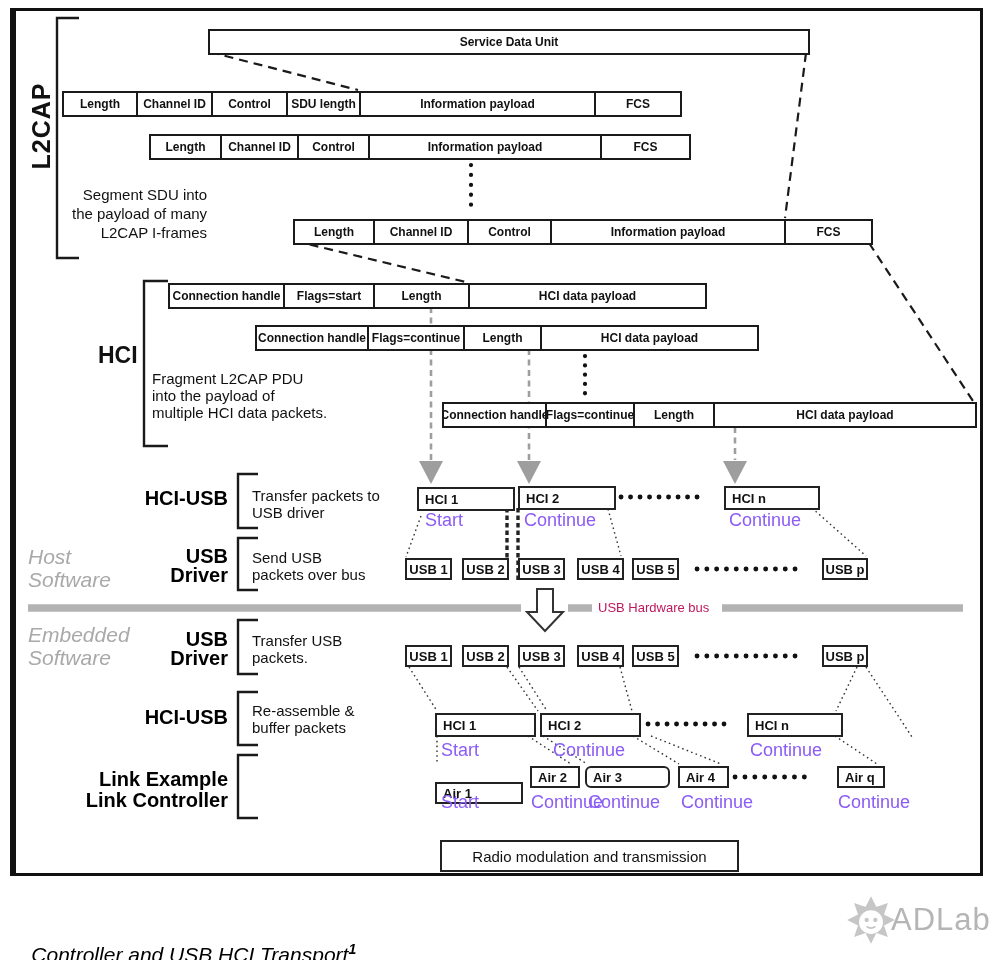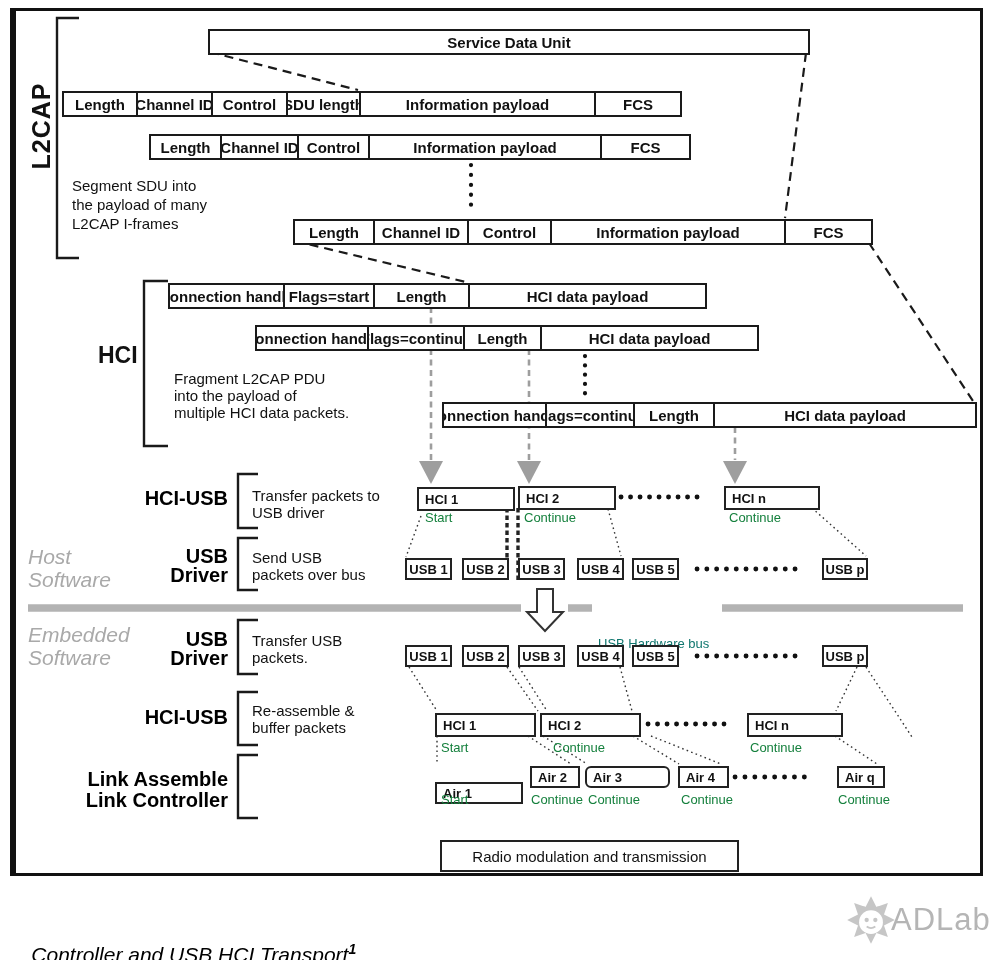--- a/index.html
+++ b/index.html
@@ -3,42 +3,42 @@
 <meta charset="utf-8">
 <style>
   html,body{margin:0;padding:0;background:#fff;}
   body{width:1004px;height:960px;position:relative;overflow:hidden;
        font-family:"Liberation Sans",sans-serif;color:#111;}
   #stage{position:absolute;left:0;top:0;width:1004px;height:960px;}
   svg.lines{position:absolute;left:0;top:0;z-index:0;}
   .frame{position:absolute;display:flex;height:22px;border:2px solid #1a1a1a;
          background:#fff;box-sizing:content-box;z-index:2;}
   .cell{box-sizing:border-box;border-right:2px solid #1a1a1a;display:flex;
-        align-items:center;justify-content:center;font-weight:bold;font-size:15px;
+        align-items:center;justify-content:center;font-weight:bold;font-size:12px;
         white-space:nowrap;overflow:hidden;}
   .cell:last-child{border-right:none;}
   .pbox{position:absolute;height:22px;border:2px solid #222;background:#fff;
         font-weight:bold;font-size:13px;display:flex;align-items:center;
         padding-left:6px;box-sizing:content-box;white-space:nowrap;z-index:2;}
   .pbox.center{justify-content:center;padding-left:0;}
-  .sub{position:absolute;font-size:13px;color:#15803d;white-space:nowrap;z-index:2;}
+  .sub{position:absolute;font-size:18px;color:#8b5cf6;white-space:nowrap;z-index:2;}
   .note{position:absolute;font-size:15px;line-height:17px;color:#111;z-index:2;}
   .note span{display:block;white-space:nowrap;}
   .note.wide{line-height:19px;}
   .biglabel{position:absolute;font-weight:bold;font-size:20px;line-height:19px;
             color:#000;text-align:right;z-index:2;}
   .region{position:absolute;font-size:21px;line-height:23px;font-style:italic;
           color:#a9a9a9;z-index:2;}
   .region span{display:block;}
   .l2cap-label{position:absolute;left:2px;top:116px;width:78px;text-align:center;
                font-weight:bold;font-size:25px;letter-spacing:1px;
                transform:rotate(-90deg);z-index:2;}
   .hci-label{position:absolute;left:98px;top:342px;font-weight:bold;font-size:23px;z-index:2;}
-  .bus-label{position:absolute;left:598px;top:600px;font-size:13px;color:#0f766e;
-             white-space:nowrap;z-index:2;margin-top:36px;}
+  .bus-label{position:absolute;left:598px;top:600px;font-size:13px;color:#be185d;
+             white-space:nowrap;z-index:2;}
   .border-frame{position:absolute;left:10px;top:8px;width:973px;height:868px;
                 border:3px solid #111;border-left-width:6px;box-sizing:border-box;
                 z-index:3;pointer-events:none;}
   .radio-box{position:absolute;left:440px;top:840px;width:295px;height:28px;
              border:2px solid #222;background:#fff;display:flex;align-items:center;
              justify-content:center;font-size:15px;z-index:2;}
   .cap{position:absolute;left:8px;font-size:21px;font-style:italic;color:#000;
        white-space:pre;z-index:2;}
   .cap sup{font-size:14px;font-weight:bold;}
   .watermark{position:absolute;left:845px;top:894px;display:flex;align-items:center;
@@ -150,21 +150,21 @@
   </div>
 
   <div class="frame" style="left:293px;top:219px;">
     <div class="cell" style="width:80px">Length</div>
     <div class="cell" style="width:94px">Channel ID</div>
     <div class="cell" style="width:83px">Control</div>
     <div class="cell" style="width:234px">Information payload</div>
     <div class="cell" style="width:85px">FCS</div>
   </div>
 
-  <div class="note wide" style="left:72px;top:176px;">
+  <div class="note wide" style="left:72px;top:185px;text-align:right;">
     <span>Segment SDU into</span>
     <span>the payload of many</span>
     <span>L2CAP I-frames</span>
   </div>
 
   <div class="hci-label">HCI</div>
 
   <div class="frame" style="left:168px;top:283px;">
     <div class="cell" style="width:115px">Connection handle</div>
     <div class="cell" style="width:90px">Flags=start</div>
@@ -179,21 +179,21 @@
     <div class="cell" style="width:215px">HCI data payload</div>
   </div>
 
   <div class="frame" style="left:442px;top:402px;">
     <div class="cell" style="width:103px">Connection handle</div>
     <div class="cell" style="width:88px">Flags=continue</div>
     <div class="cell" style="width:80px">Length</div>
     <div class="cell" style="width:260px">HCI data payload</div>
   </div>
 
-  <div class="note" style="left:174px;top:370px;">
+  <div class="note" style="left:152px;top:370px;">
     <span>Fragment L2CAP PDU</span>
     <span>into the payload of</span>
     <span>multiple HCI data packets.</span>
   </div>
 
   <div class="biglabel" style="left:100px;top:489px;width:128px;">HCI-USB</div>
   <div class="note" style="left:252px;top:487px;">
     <span>Transfer packets to</span>
     <span>USB driver</span>
   </div>
@@ -242,21 +242,21 @@
     <span>packets.</span>
   </div>
 
   <div class="biglabel" style="left:100px;top:708px;width:128px;">HCI-USB</div>
   <div class="note" style="left:252px;top:702px;">
     <span>Re-assemble &amp;</span>
     <span>buffer packets</span>
   </div>
 
   <div class="biglabel" style="left:60px;top:769px;width:168px;line-height:21px;">
-    <span>Link Assemble</span><br>
+    <span>Link Example</span><br>
     <span>Link Controller</span>
   </div>
 
   <div class="pbox center" style="left:405px;top:645px;width:43px;height:18px;">USB 1</div>
   <div class="pbox center" style="left:462px;top:645px;width:43px;height:18px;">USB 2</div>
   <div class="pbox center" style="left:518px;top:645px;width:43px;height:18px;">USB 3</div>
   <div class="pbox center" style="left:577px;top:645px;width:43px;height:18px;">USB 4</div>
   <div class="pbox center" style="left:632px;top:645px;width:43px;height:18px;">USB 5</div>
   <div class="pbox center" style="left:822px;top:645px;width:42px;height:18px;">USB p</div>
 

